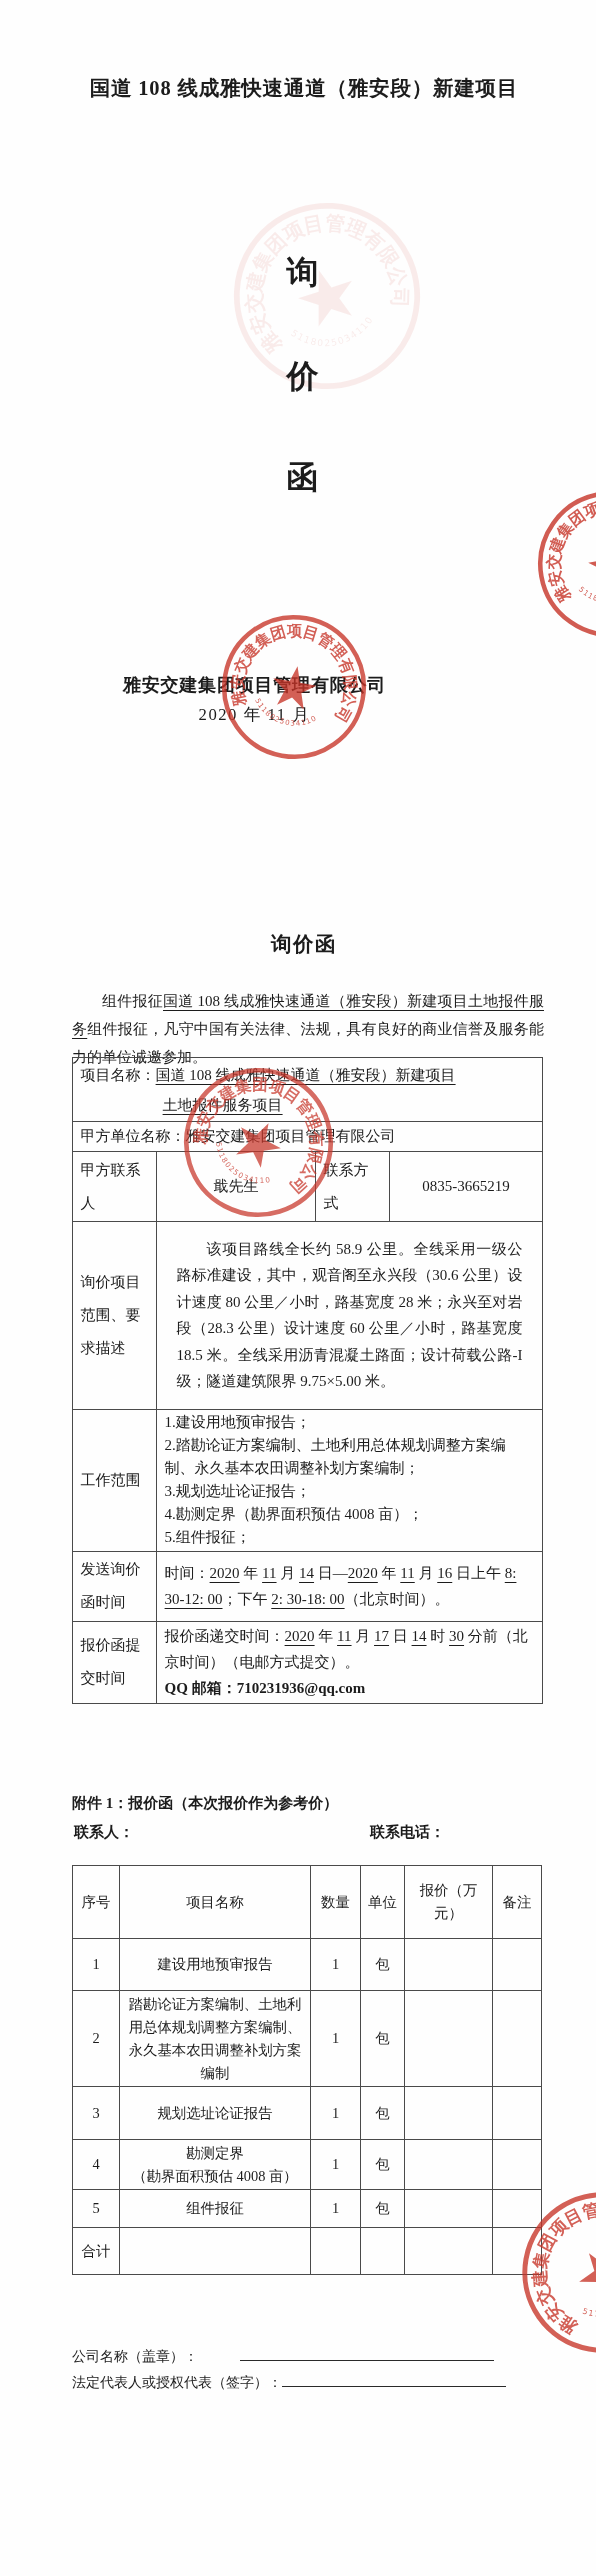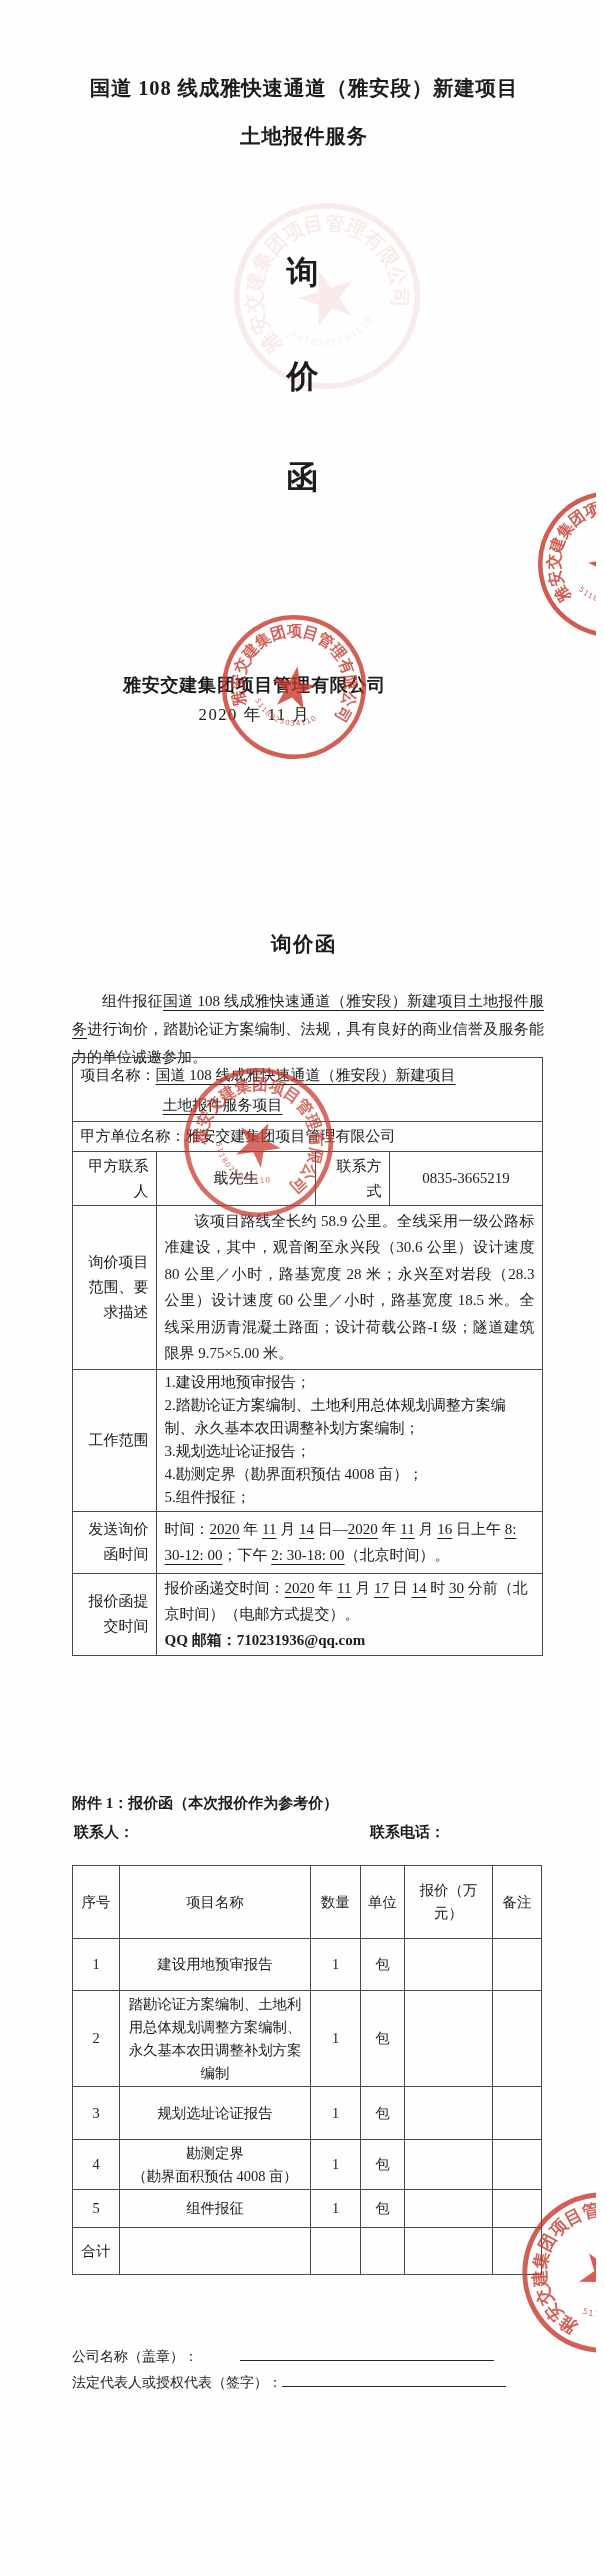--- a/index.html
+++ b/index.html
@@ -39,24 +39,24 @@
   .info-wrap{position:absolute;left:72px;top:1057px;width:469px;}
   table.info{border-collapse:collapse;table-layout:fixed;width:469px;font-size:15px;}
   table.info td{border:1.5px solid #4a4a4a;padding:1.5px 7.6px;vertical-align:middle;}
   .ir1{height:59px;}
   .ir2{height:30px;}
   .ir3{height:49px;}
   .ir4{height:159px;}
   .ir5{height:137px;}
   .ir6{height:62px;}
   .ir7{height:64px;}
-  td.lbl{text-align:right;padding:1.5px 10.6px;line-height:25px;}
+  td.lbl{text-align:left;padding:1.5px 10.6px;line-height:33px;}
   .proj-line1{line-height:30px;}
   .proj-line2{line-height:30px;padding-left:82px;}
-  .desc{margin:0;text-indent:2em;line-height:26.6px;text-align:justify;}
+  .desc{margin:12px;text-indent:2em;line-height:26.6px;text-align:justify;}
   .ws-item{line-height:23px;}
   .time-seg{line-height:26px;}
   .email-line{line-height:26px;font-family:"Liberation Serif",serif;font-weight:bold;}
   td.ctr{text-align:center;}
   
   .attach-title{position:absolute;left:72px;top:1794px;font-size:15px;font-weight:600;}
   .attach-contact{position:absolute;top:1823px;font-size:15px;font-weight:600;}
   .ac1{left:74px;}
   .ac2{left:370px;}
   .quote-wrap{position:absolute;left:72px;top:1865px;width:469px;}
@@ -82,21 +82,20 @@
   .w1{width:254px;margin-left:42px;}
   .w2{width:224px;}
   .w3{width:384px;}
 </style>
 </head>
 <body>
 
 <div class="page">
 
   <div class="cover-title t1">国道 108 线成雅快速通道（雅安段）新建项目</div>
-  <div class="cover-title t2">土地报件服务</div>
 
   <div class="seal sealGhost">
     <svg viewBox="0 0 200 200">
       <circle cx="100" cy="100" r="93" fill="none" stroke="#c73428" stroke-width="6"></circle>
       <defs>
         <path id="ring1" d="M 41.1,134 A 68,68 0 1 1 158.9,134"></path>
         <path id="ser1" d="M 52,126 A 58,58 0 0 0 148,126"></path>
       </defs>
       <text class="ring-t" fill="#c73428"><textPath href="#ring1" textLength="282" lengthAdjust="spacingAndGlyphs">雅安交建集团项目管理有限公司</textPath></text>
       <text class="ser-t" fill="#c73428"><textPath href="#ser1">5118025034110</textPath></text>
@@ -134,21 +133,21 @@
         <path id="ser3" d="M 52,126 A 58,58 0 0 0 148,126"></path>
       </defs>
       <text class="ring-t" fill="#c73428"><textPath href="#ring3" textLength="282" lengthAdjust="spacingAndGlyphs">雅安交建集团项目管理有限公司</textPath></text>
       <text class="ser-t" fill="#c73428"><textPath href="#ser3">5118025034110</textPath></text>
       <text class="star-t" x="100" y="127" fill="#c73428">★</text>
     </svg>
   </div>
 
   <div class="letter-heading">询价函</div>
 
-  <p class="letter-para"><span>组件报征</span><span class="u">国道 108 线成雅快速通道（雅安段）新建项目土地报件服务</span><span>进行询价，踏勘论证方案编制、法规，具有良好的商业信誉及服务能力的单位诚邀参加。</span></p>
+  <p class="letter-para"><span>组件报征</span><span class="u">国道 108 线成雅快速通道（雅安段）新建项目土地报件服务</span><span>组件报征，凡守中国有关法律、法规，具有良好的商业信誉及服务能力的单位诚邀参加。</span></p>
 
   <div class="info-wrap">
     <table class="info">
       <colgroup>
           <col style="width:84px">
           <col style="width:159px">
           <col style="width:74px">
           <col style="width:153px">
         </colgroup>
       <tbody>

